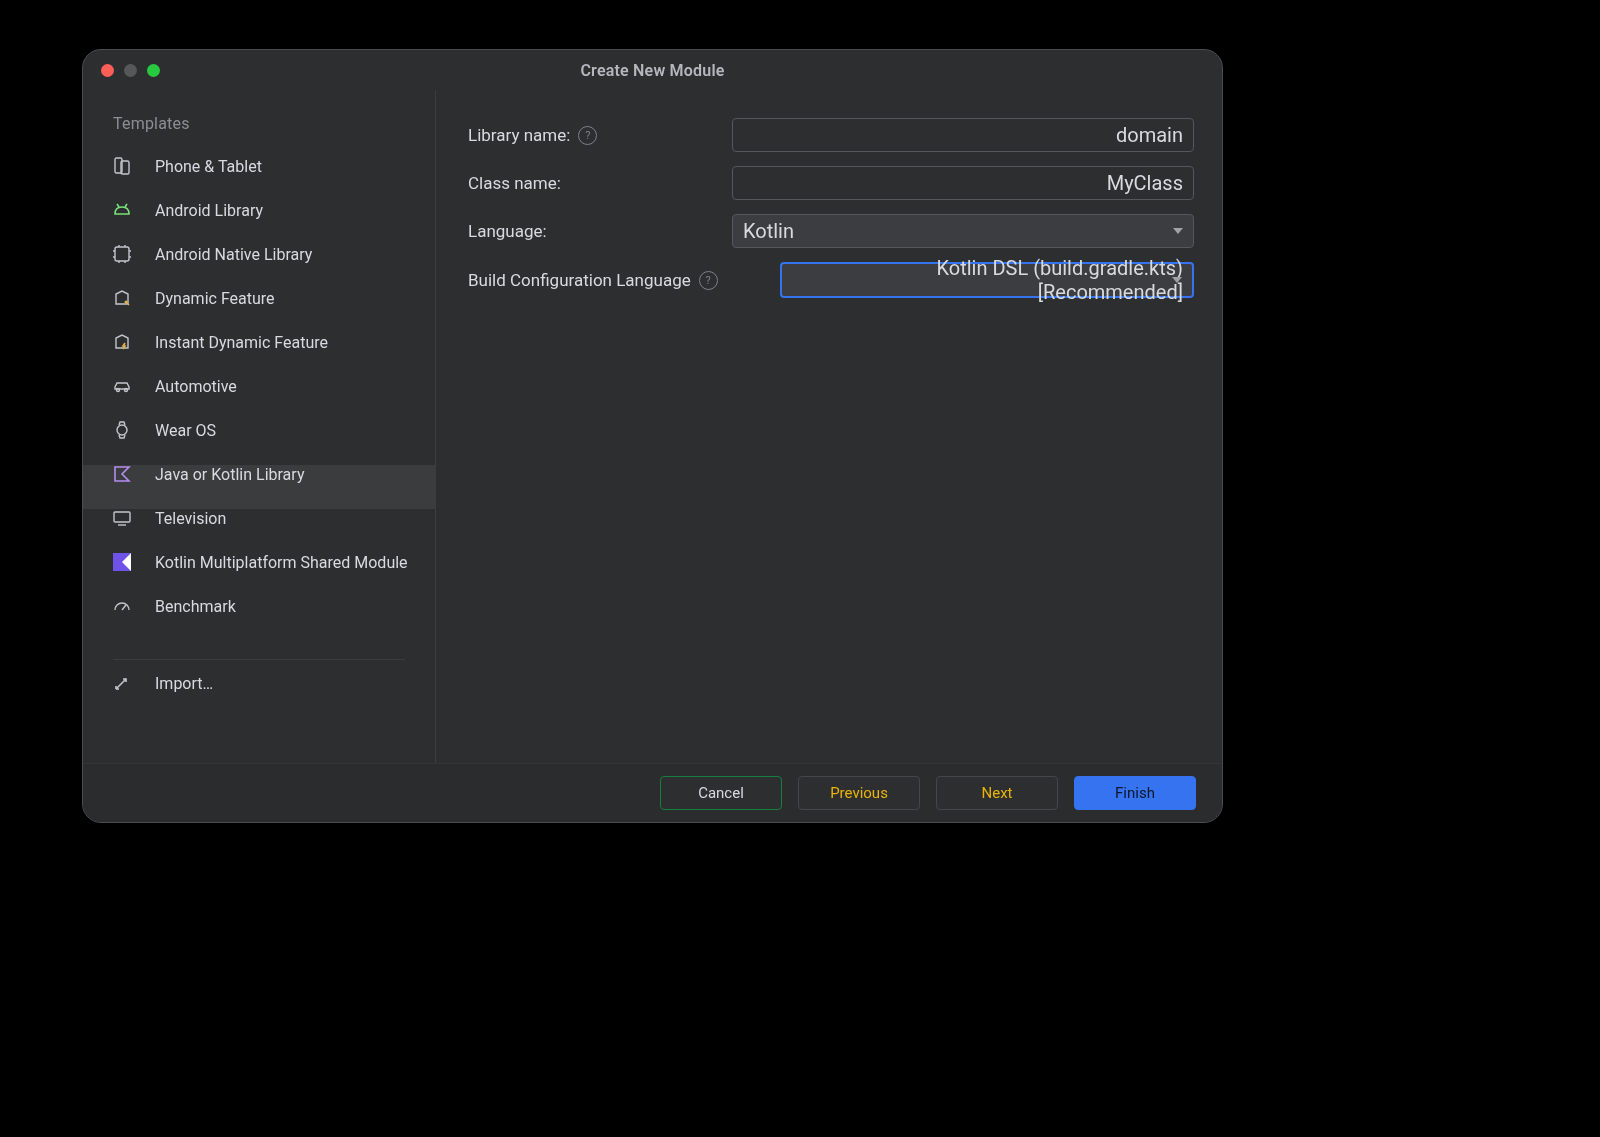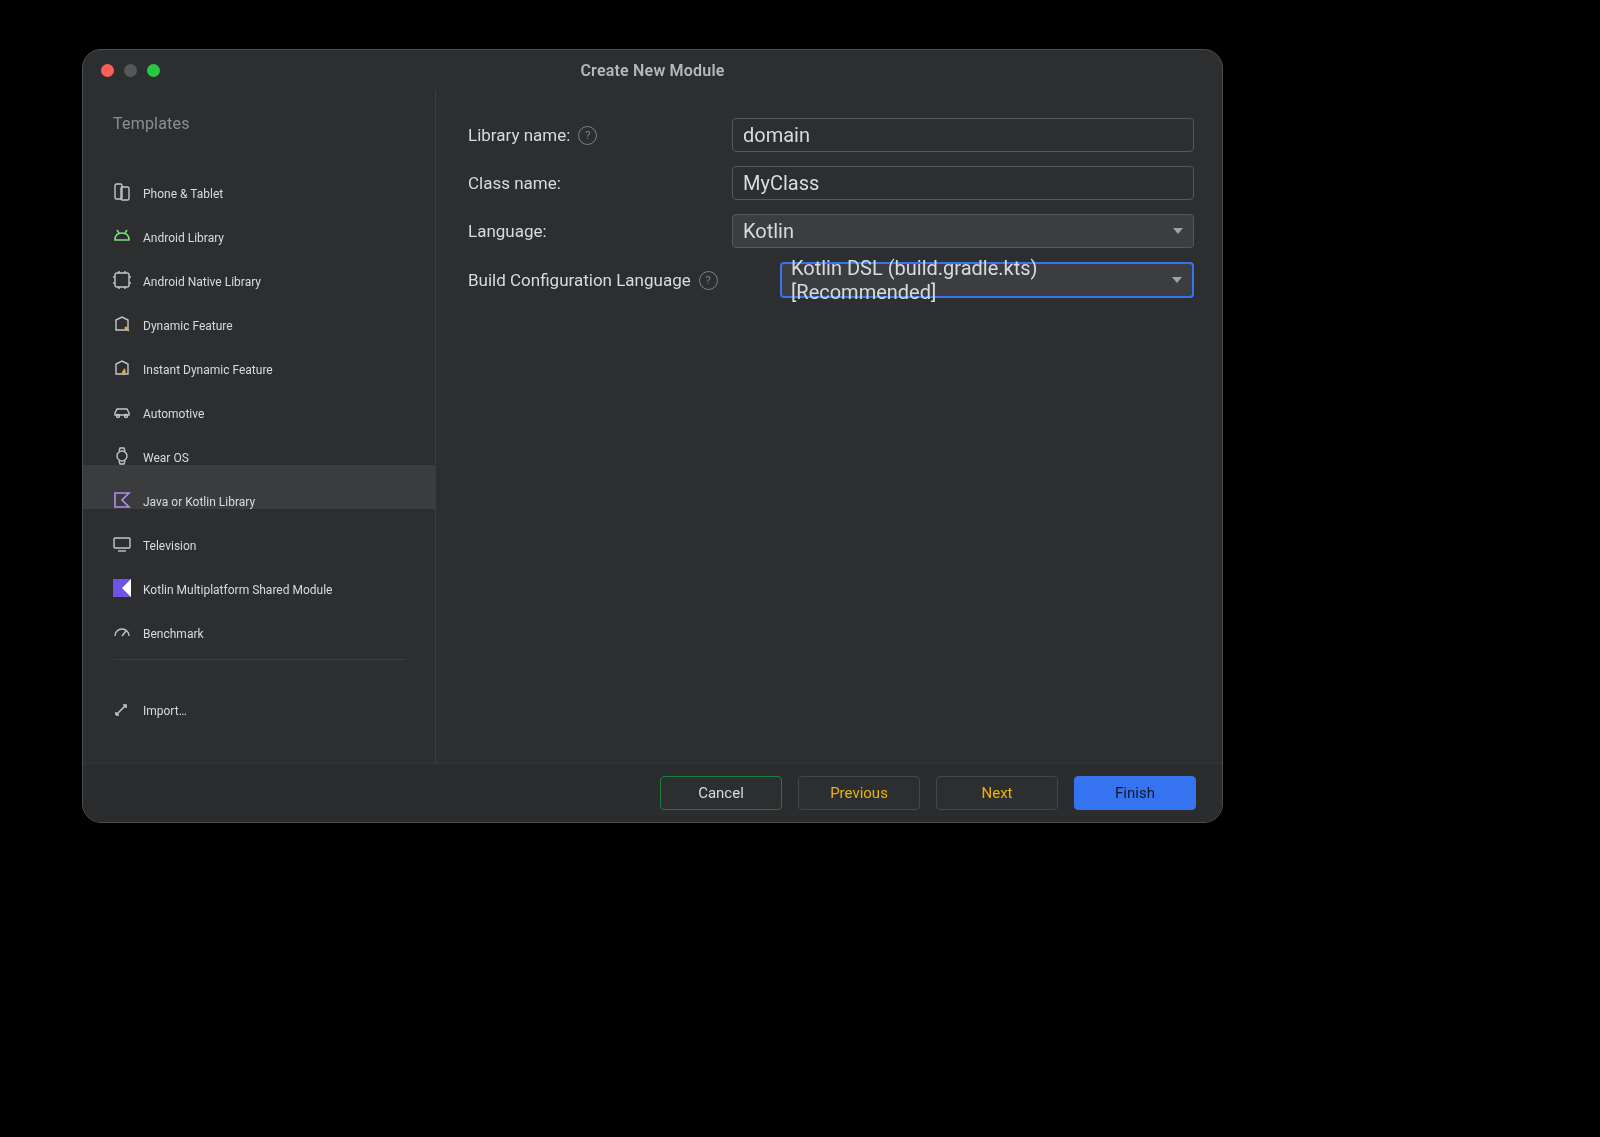--- a/index.html
+++ b/index.html
@@ -77,24 +77,24 @@
     padding: 0 0 24px 30px;
     letter-spacing: 0.2px;
   }
   .template-list {
     display: flex;
     flex-direction: column;
   }
   .template-item {
     height: 44px;
     display: flex;
-    align-items: flex-end;
+    align-items: flex-start;
     padding-left: 30px;
-    gap: 12px;
-    font-size: 12px;
+    gap: 24px;
+    font-size: 16px;
     color: #d7dbdf;
     cursor: default;
   }
   .template-item.selected {
     background: #3a3c3e;
   }
   .template-item .icon-slot {
     width: 18px;
     height: 18px;
     display: flex;
@@ -115,20 +115,21 @@
     flex: 1;
     padding: 28px 28px 0 32px;
     display: flex;
     flex-direction: column;
     gap: 14px;
   }
   .row {
     display: flex;
     align-items: center;
     gap: 8px;
+    text-align: right;
   }
   .row .label {
     width: 256px;
     font-size: 17px;
     color: #d7dbdf;
     display: flex;
     align-items: center;
     gap: 8px;
   }
   .help {

